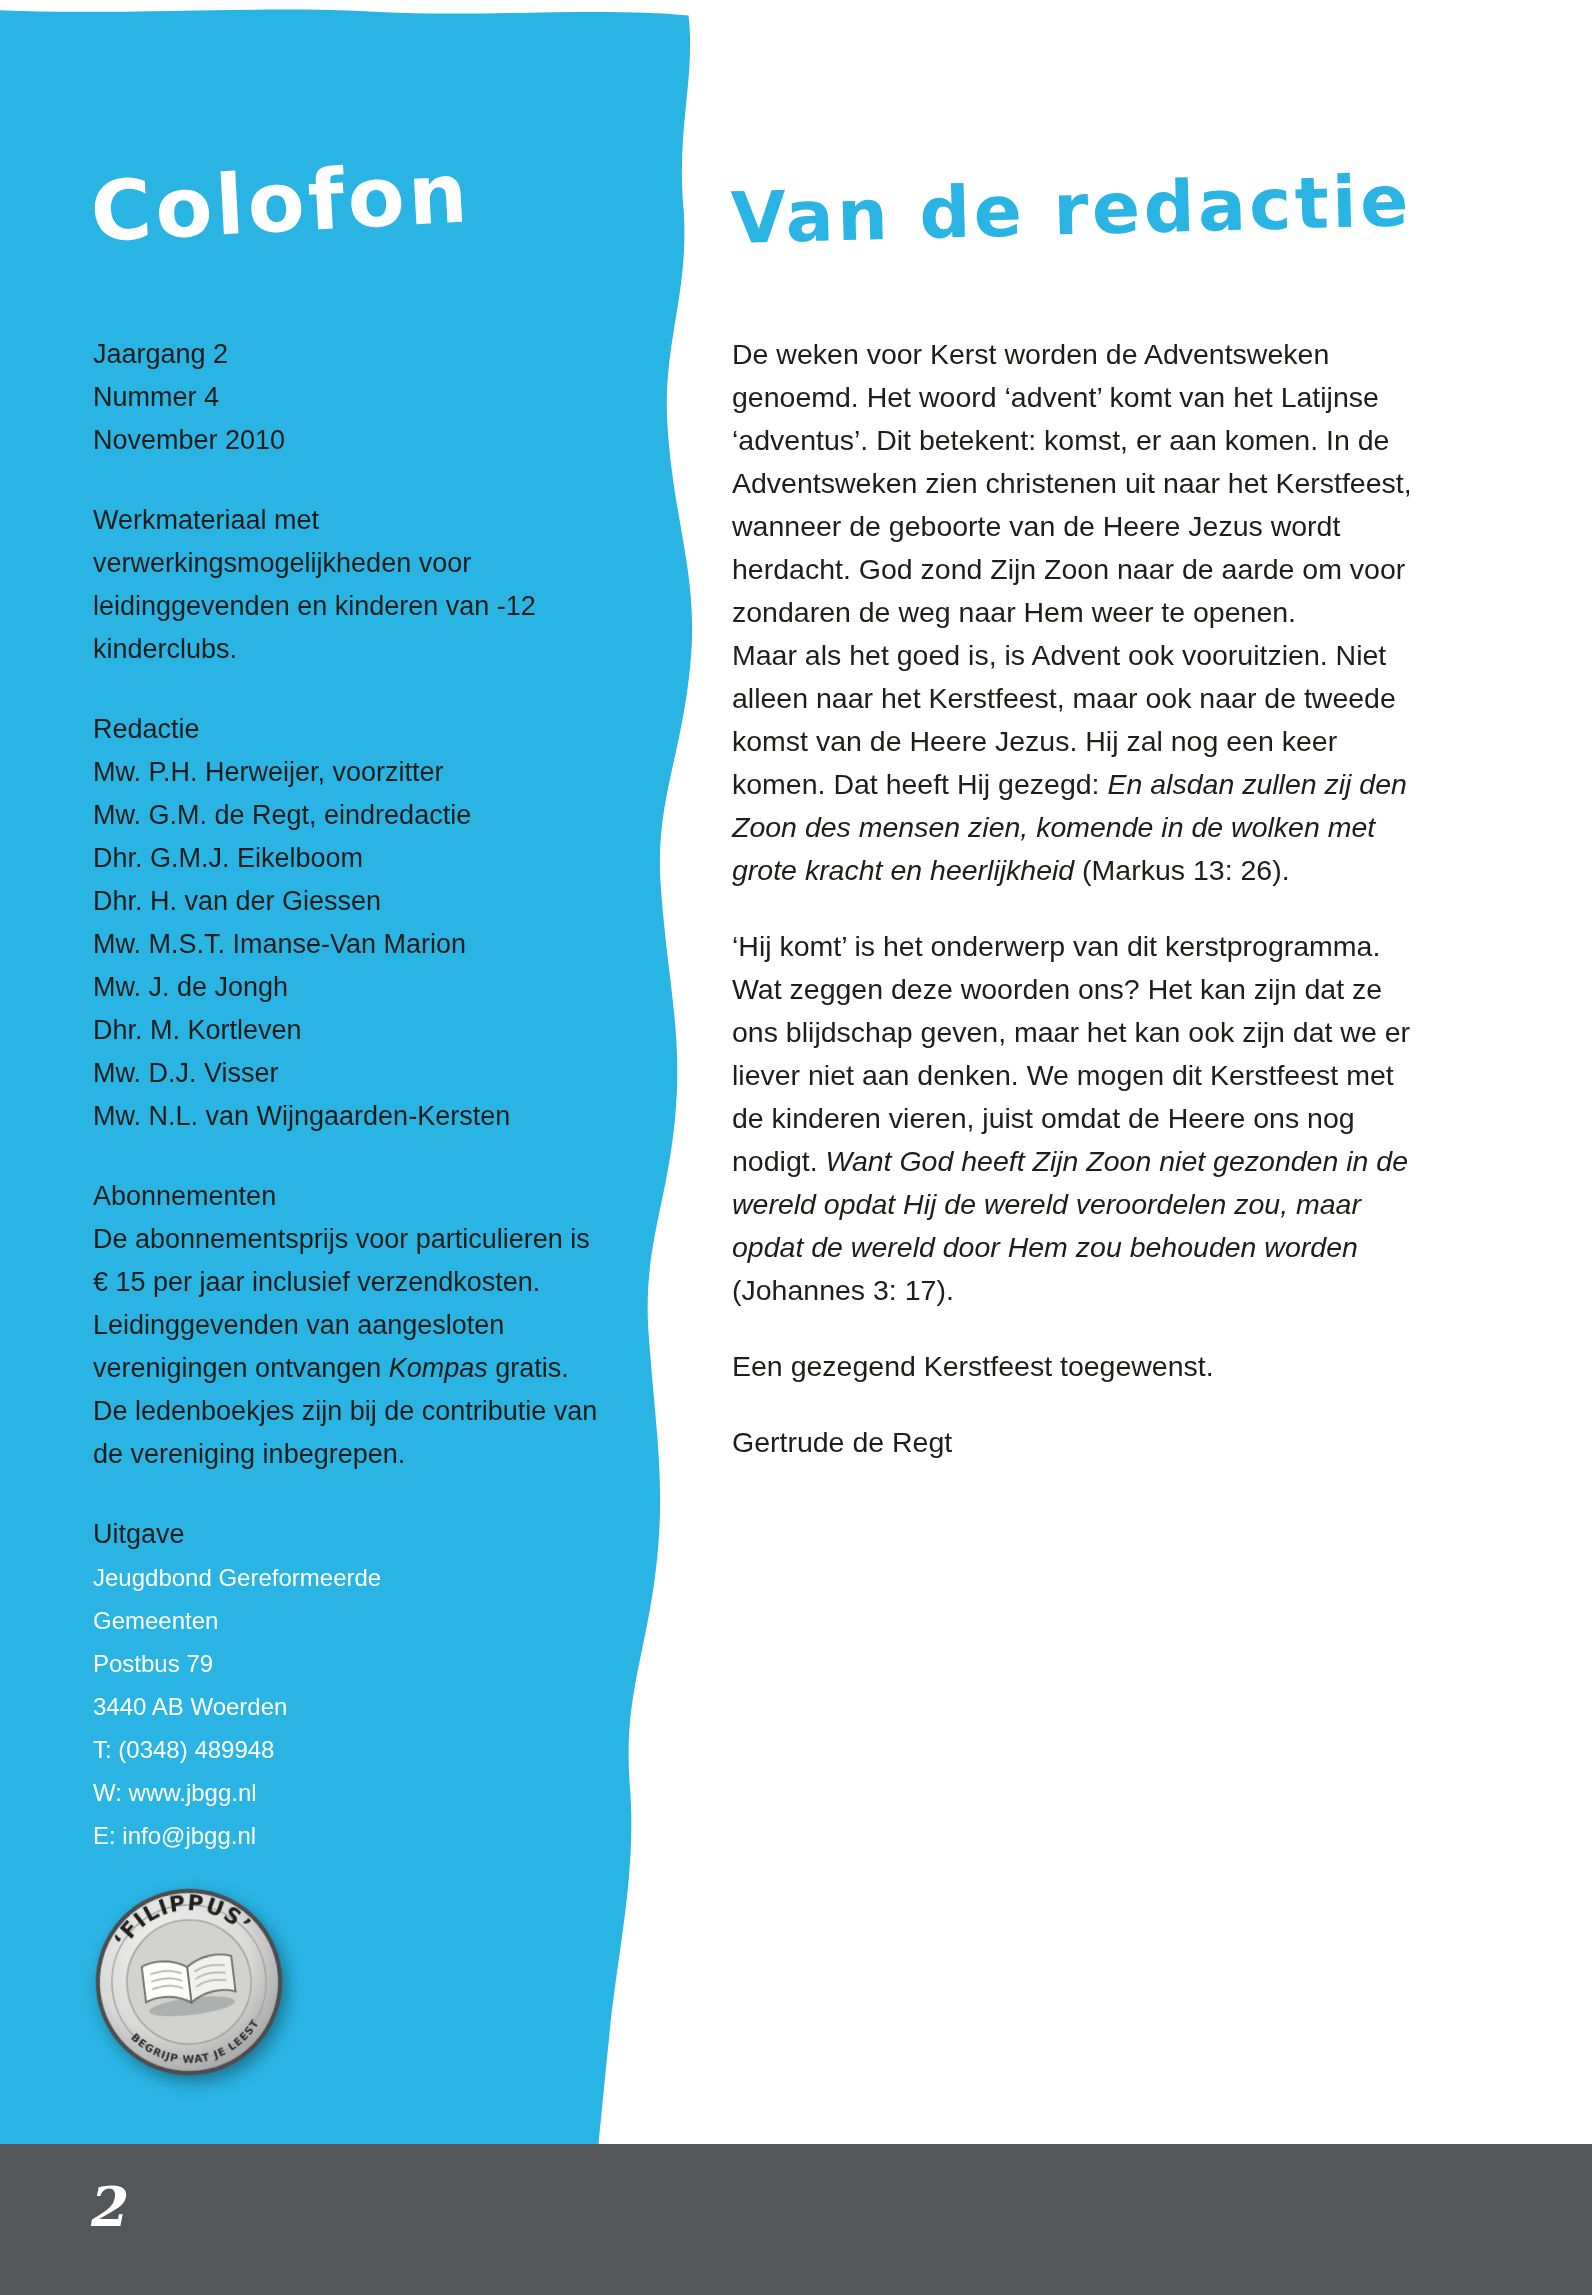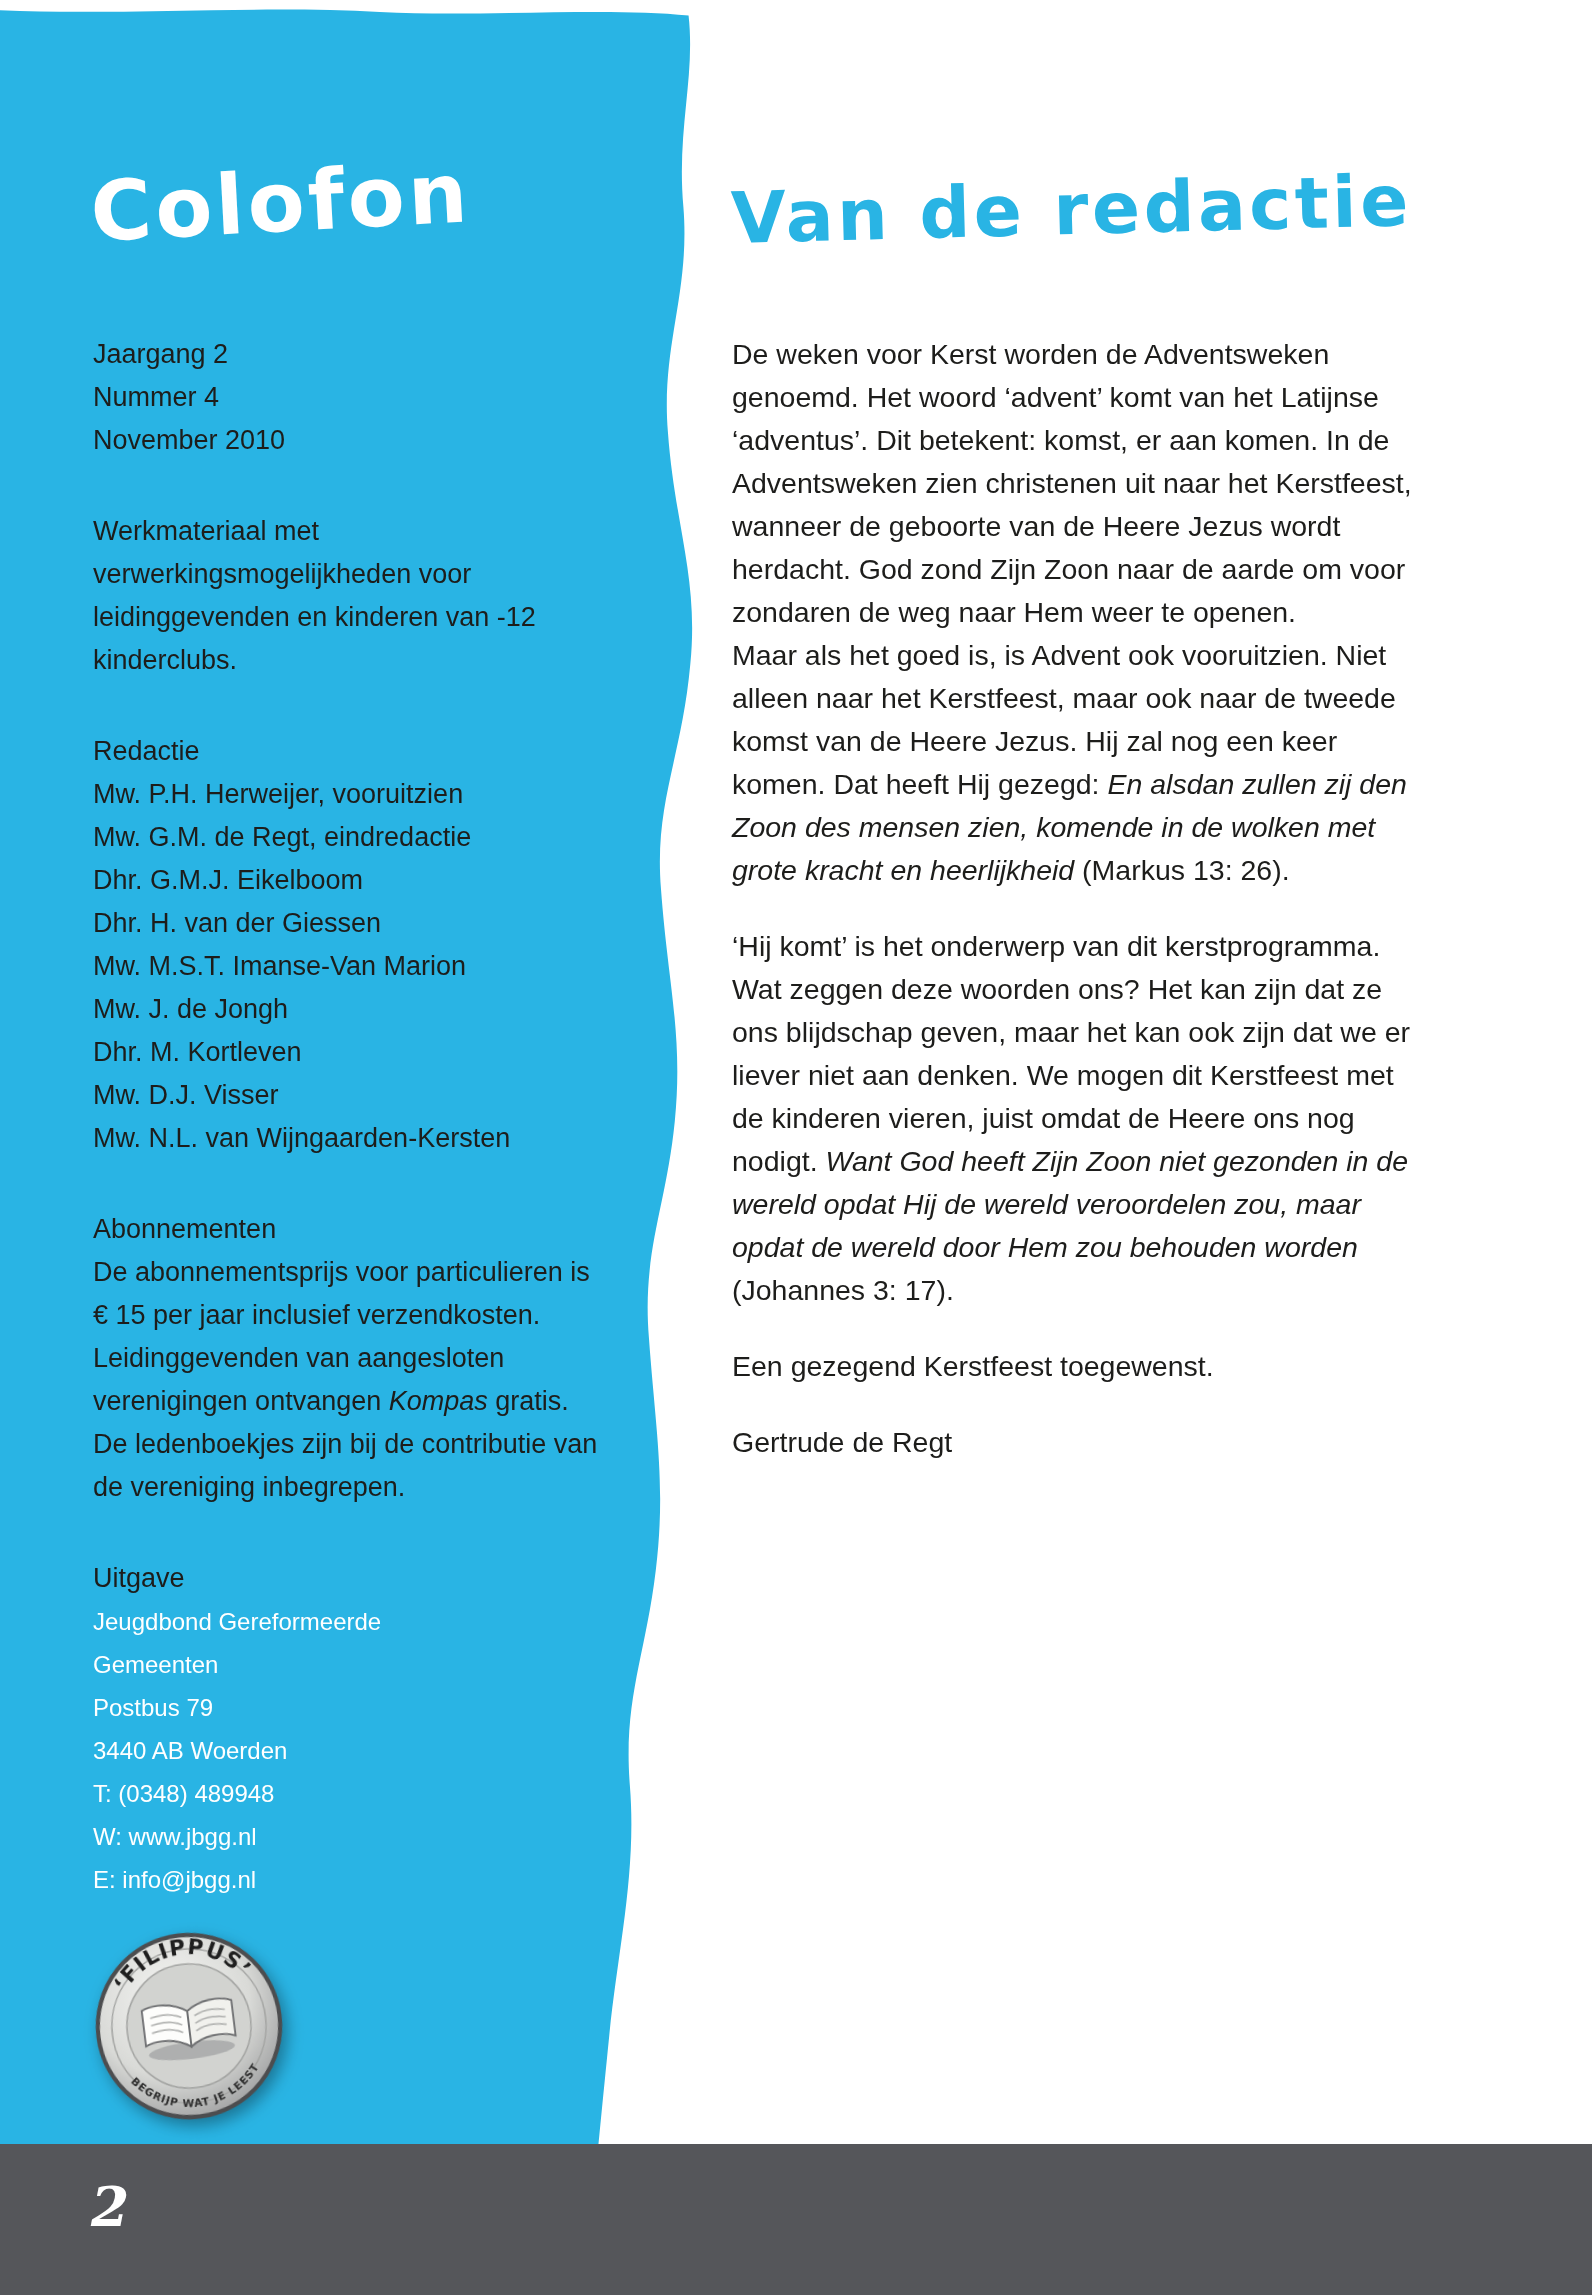--- a/index.html
+++ b/index.html
@@ -69,21 +69,21 @@
   .left-col {
     position: absolute;
     left: 93px;
     top: 171px;
     width: 513px;
     z-index: 2;
     font-size: 27px;
     line-height: 43px;
     color: #1d1d1b;
   }
-  .left-col .block { margin-top: 48px; }
+  .left-col .block { margin-top: 37px; }
   .section-heading { font-weight: normal; }
   .description { width: 488px; }
   .abonnementen-text { margin: 0; width: 513px; }
   .uitgave-lines {
     color: #ffffff;
     font-size: 24px;
     line-height: 43px;
     width: 380px;
   }
   .logo-wrap {
@@ -138,21 +138,21 @@
     <div class="line">Jaargang 2</div>
     <div class="line">Nummer 4</div>
     <div class="line">November 2010</div>
   </div>
 
   <div class="block description">Werkmateriaal met verwerkingsmogelijkheden voor leidinggevenden en kinderen van -12 kinderclubs.</div>
 
   <div class="block">
     <div class="section-heading">Redactie</div>
     <div>
-      <div class="line">Mw. P.H. Herweijer, vooruitzien</div>
+      <div class="line">Mw. P.H. Herweijer, voorzitter</div>
       <div class="line">Mw. G.M. de Regt, eindredactie</div>
       <div class="line">Dhr. G.M.J. Eikelboom</div>
       <div class="line">Dhr. H. van der Giessen</div>
       <div class="line">Mw. M.S.T. Imanse-Van Marion</div>
       <div class="line">Mw. J. de Jongh</div>
       <div class="line">Dhr. M. Kortleven</div>
       <div class="line">Mw. D.J. Visser</div>
       <div class="line">Mw. N.L. van Wijngaarden-Kersten</div>
     </div>
   </div>

